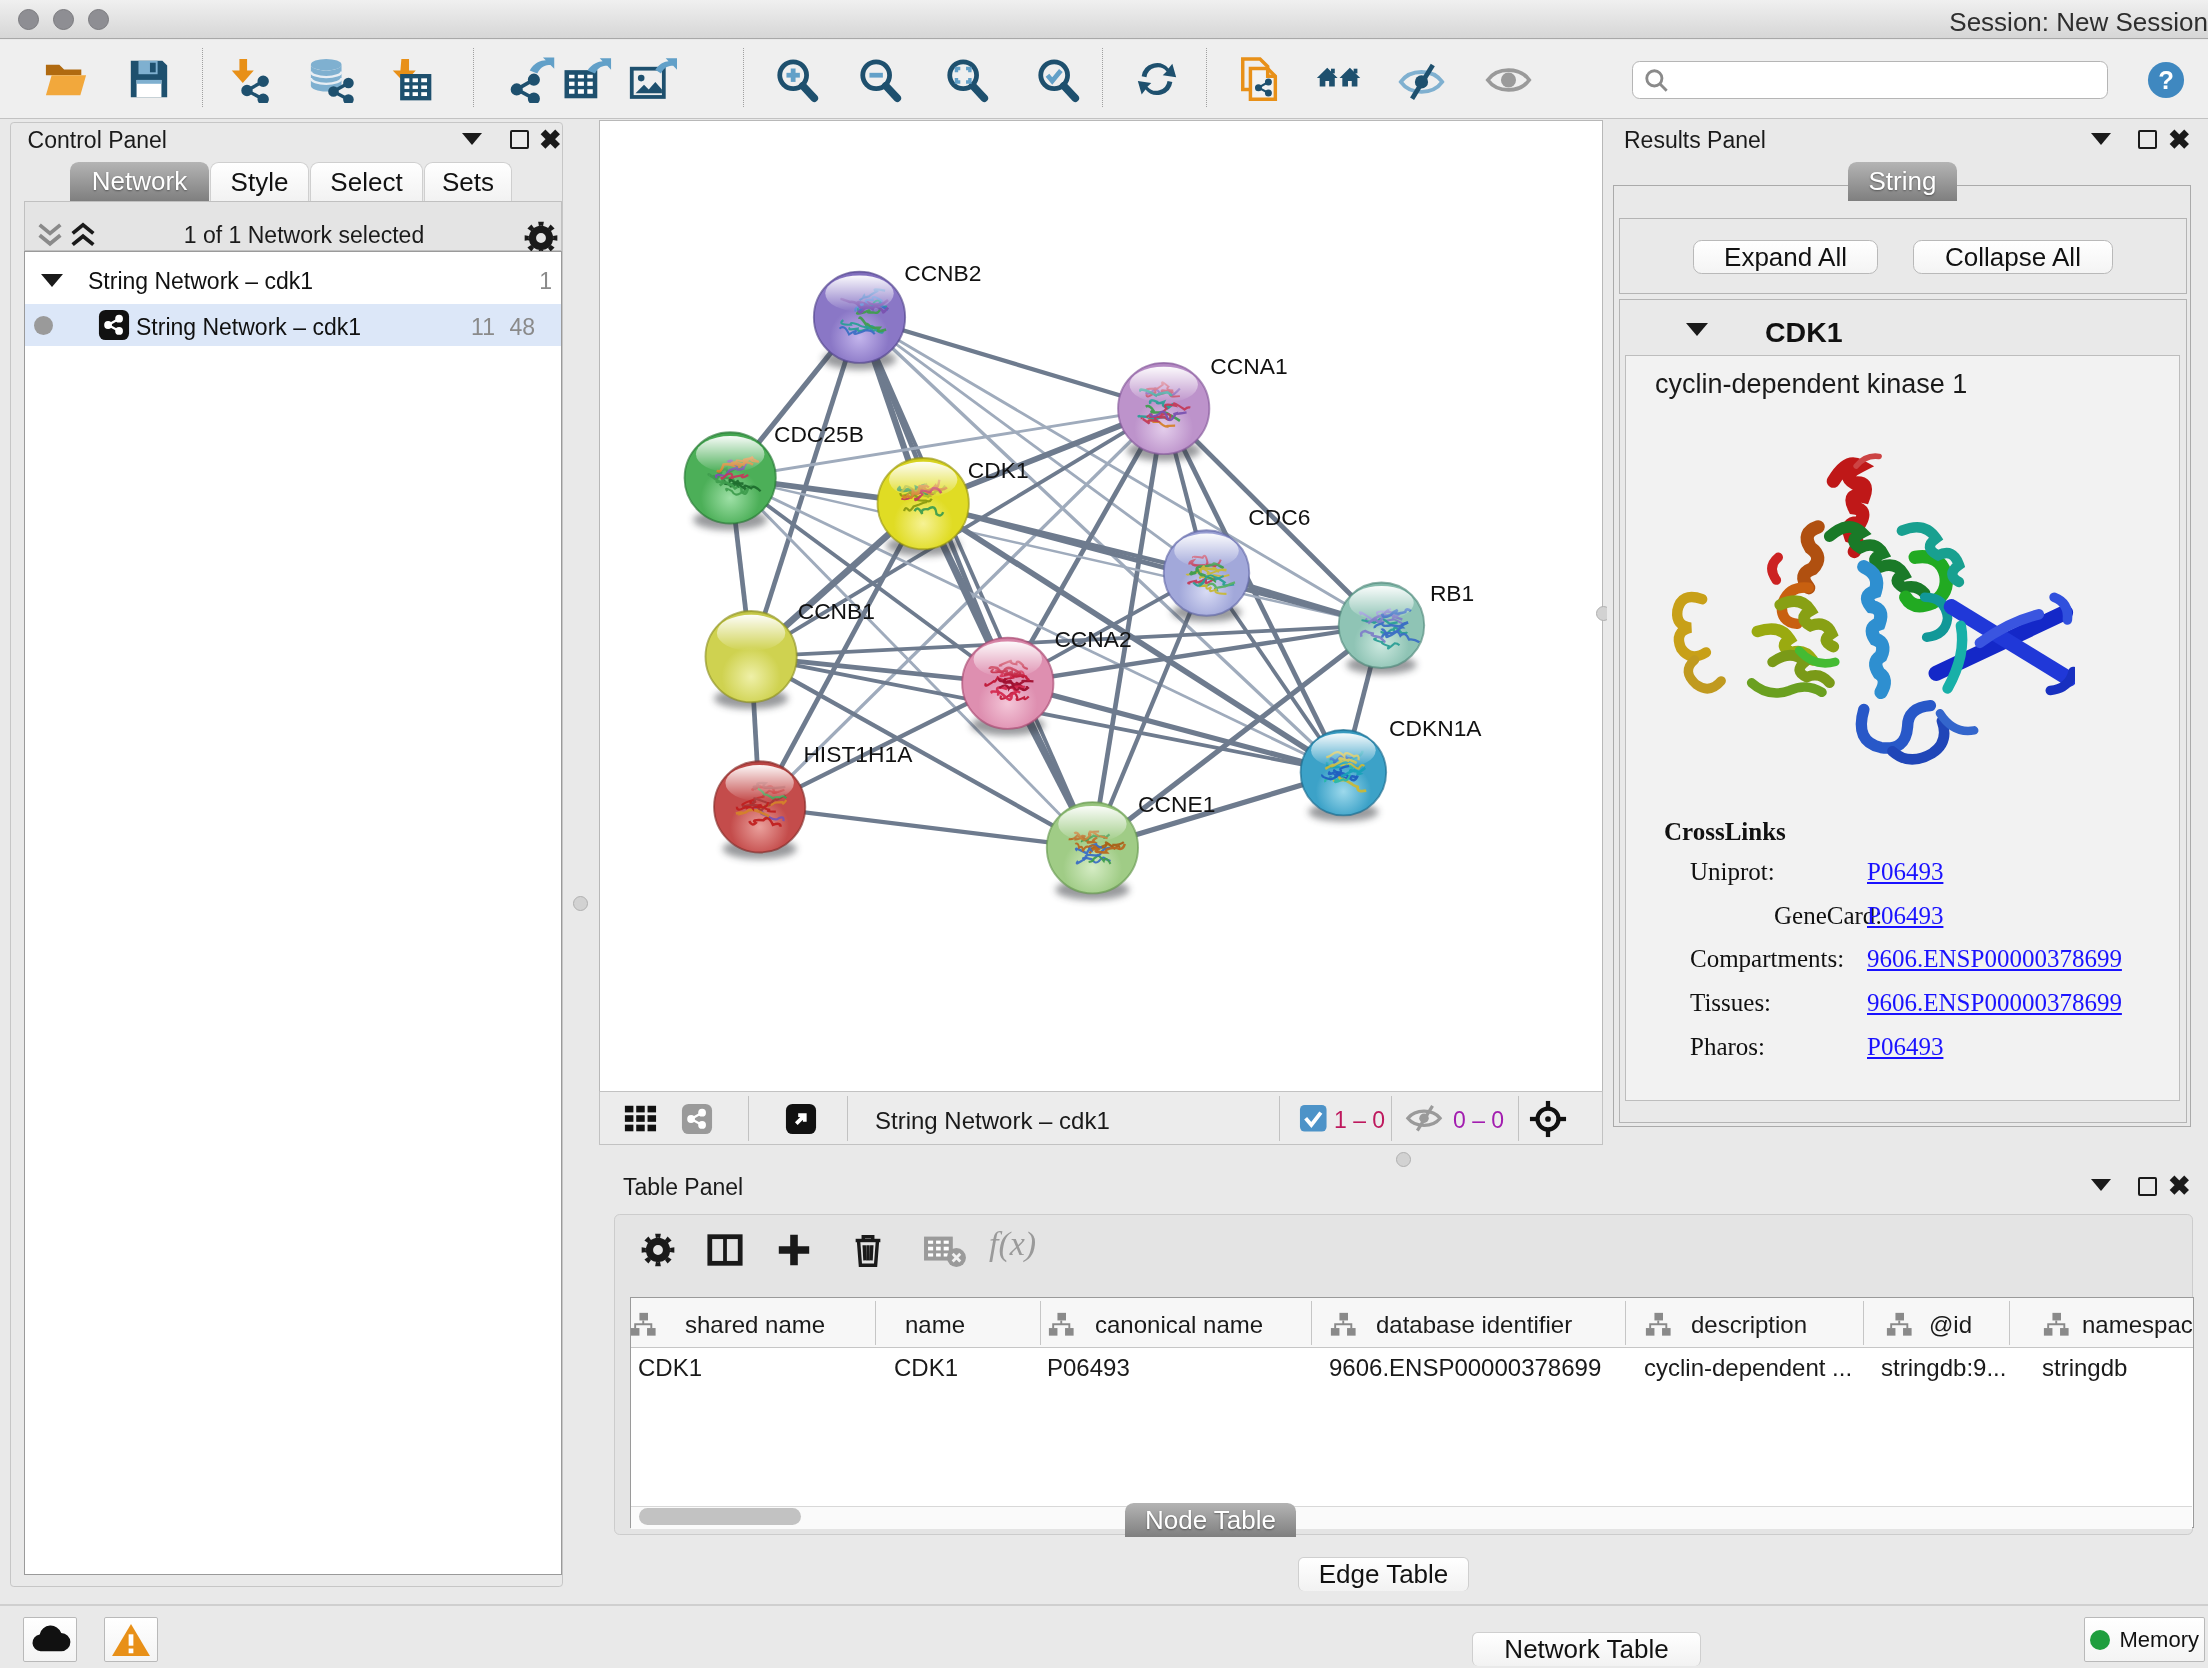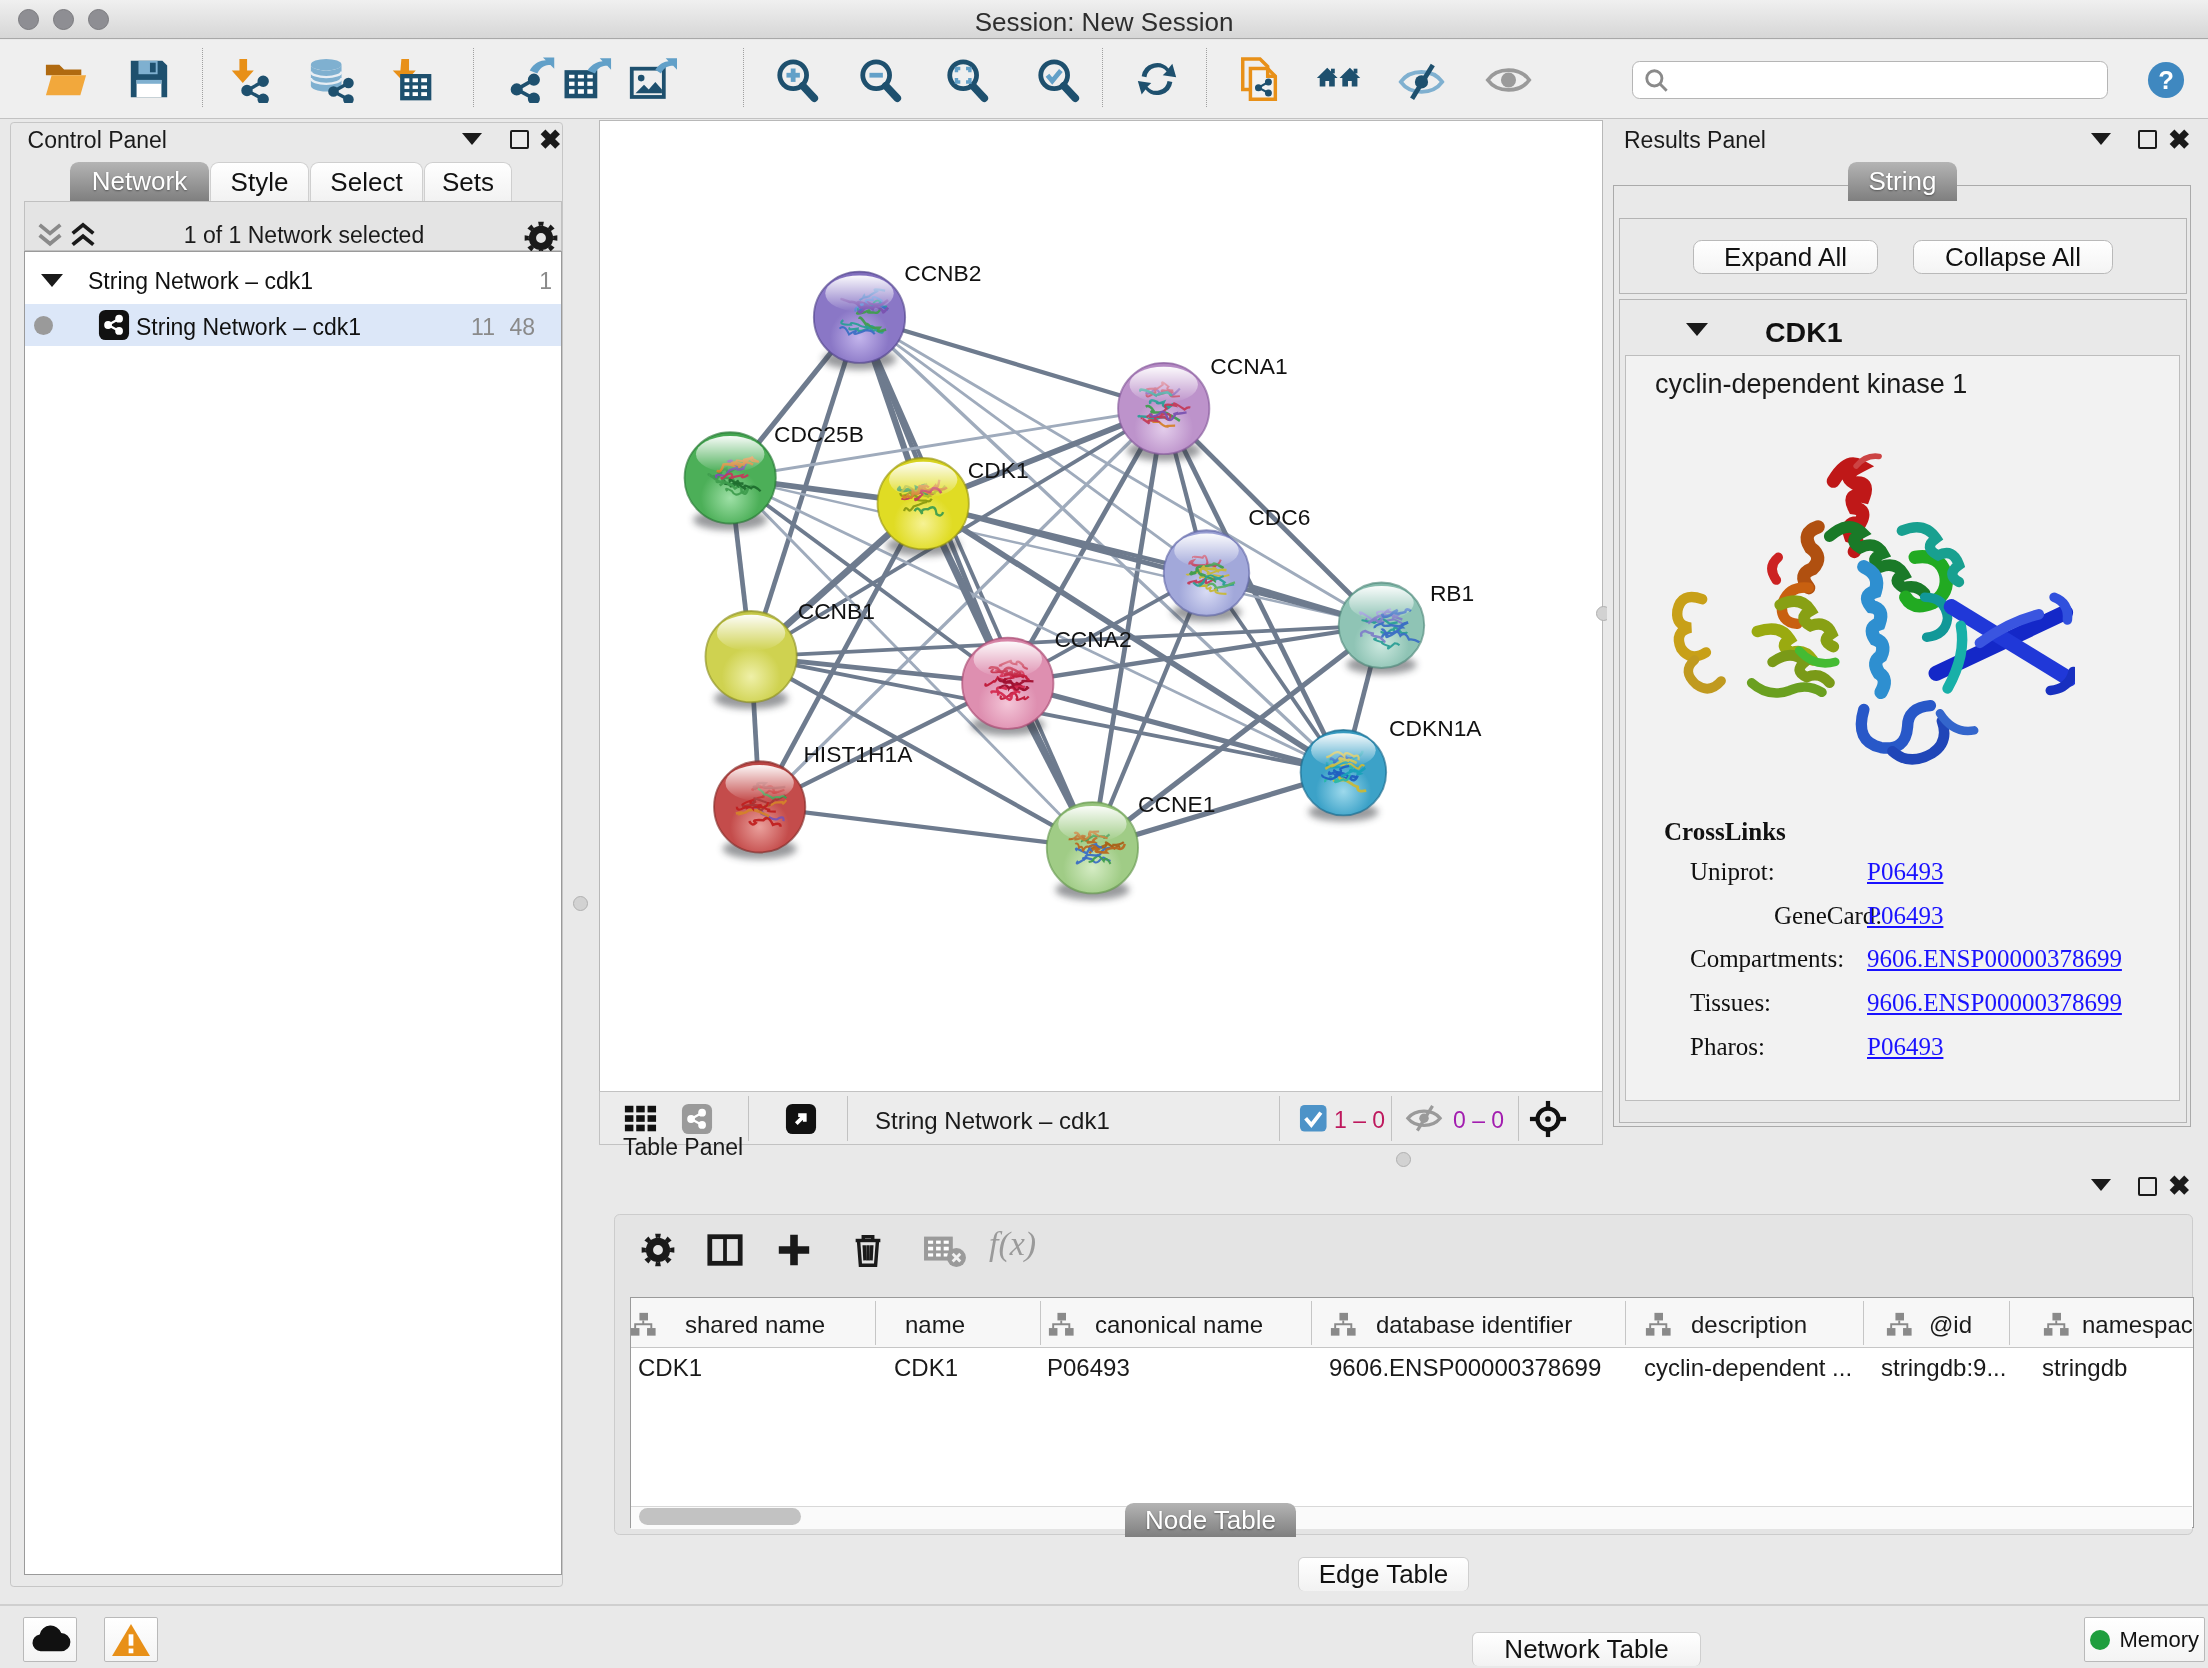--- a/index.html
+++ b/index.html
@@ -1,18 +1,18 @@
 <!DOCTYPE html>
 <html style="font-size:15px"><head><meta charset="utf-8"><style>
 *{margin:0;padding:0;box-sizing:border-box}
 html,body{width:2208px;height:1668px;font-family:"Liberation Sans",sans-serif;background:#e9e9e9;overflow:hidden;position:relative}
 .abs{position:absolute}
 .titlebar{left:0;top:0;width:2208px;height:39px;background:linear-gradient(#f0f0f0,#d6d6d6);border-bottom:1px solid #a8a8a8}
 .tl{width:21px;height:21px;border-radius:50%;background:#8e8e93;border:1px solid #7a7a7e;top:8.6px}
-.title{width:2208px;text-align:center;top:6.7px;font-size:26px;color:#2e2e2e}
+.title{width:2208px;text-align:right;top:6.7px;font-size:26px;color:#2e2e2e}
 .toolbar{left:0;top:40px;width:2208px;height:79px;background:#efefef;border-bottom:1px solid #c2c2c2}
 .sep{top:48px;height:59px;width:0;border-left:1.9px dotted #9f9f9f}
 .icon{display:flex;align-items:center;justify-content:center}
 .panel-title{font-size:23px;color:#1a1a1a}
 .ptri{width:0;height:0;border-left:10.5px solid transparent;border-right:10.5px solid transparent;border-top:12.4px solid #1a1a1a}
 .psq{width:19px;height:19px;border:2.9px solid #1a1a1a;border-radius:1.9px}
 .px{font-size:27px;font-weight:bold;color:#1a1a1a;line-height:19px}
 .tab{height:39px;border-radius:8.6px 8.6px 0 0;z-index:6;font-size:26px;display:flex;align-items:center;justify-content:center;color:#111}
 .tab.on{background:linear-gradient(#b4b4b4,#7f7f7f);color:#fff;text-shadow:0 1px 1.9px rgba(0,0,0,.4)}
 .tab.off{background:linear-gradient(#ffffff,#f2f2f2);border:1px solid #cfcfcf;border-bottom:none}
@@ -689,21 +689,21 @@
 <div class="abs" style="left:1690px;top:858px;font-family:'Liberation Serif',serif;font-size:25px;color:#111">Uniprot:</div>
 <div class="abs" style="left:1867px;top:858px;font-family:'Liberation Serif',serif;font-size:25px;color:#111"><a class="lk">P06493</a></div>
 <div class="abs" style="left:1774px;top:902px;font-family:'Liberation Serif',serif;font-size:25px;color:#111">GeneCard:</div>
 <div class="abs" style="left:1867px;top:902px;font-family:'Liberation Serif',serif;font-size:25px;color:#111"><a class="lk">P06493</a></div>
 <div class="abs" style="left:1690px;top:945px;font-family:'Liberation Serif',serif;font-size:25px;color:#111">Compartments:</div>
 <div class="abs" style="left:1867px;top:945px;font-family:'Liberation Serif',serif;font-size:25px;color:#111"><a class="lk">9606.ENSP00000378699</a></div>
 <div class="abs" style="left:1690px;top:989px;font-family:'Liberation Serif',serif;font-size:25px;color:#111">Tissues:</div>
 <div class="abs" style="left:1867px;top:989px;font-family:'Liberation Serif',serif;font-size:25px;color:#111"><a class="lk">9606.ENSP00000378699</a></div>
 <div class="abs" style="left:1690px;top:1033px;font-family:'Liberation Serif',serif;font-size:25px;color:#111">Pharos:</div>
 <div class="abs" style="left:1867px;top:1033px;font-family:'Liberation Serif',serif;font-size:25px;color:#111"><a class="lk">P06493</a></div>
-<div class="abs panel-title" style="left:623px;top:1134px">Table Panel</div>
+<div class="abs panel-title" style="left:623px;top:1174px">Table Panel</div>
 <div class="abs ptri" style="left:2091px;top:1179px"></div>
 <div class="abs psq" style="left:2138px;top:1177px"></div>
 <div class="abs px" style="left:2168px;top:1177px">✖</div>
 <div class="abs" style="left:614px;top:1214px;width:1579px;height:321px;background:#e4e4e4;border:1px solid #cccccc;border-radius:5.7px"></div>
 <div class="abs icon" style="left:639px;top:1231px">
     <svg width="38" height="38" viewBox="0 0 40 40">
       <path d="M17.8 7.4 L17.0 2.8 L23.0 2.8 L22.2 7.4 Z M27.4 9.5 L30.1 5.7 L34.3 9.9 L30.5 12.6 Z M32.6 17.8 L37.2 17.0 L37.2 23.0 L32.6 22.2 Z M30.5 27.4 L34.3 30.1 L30.1 34.3 L27.4 30.5 Z M22.2 32.6 L23.0 37.2 L17.0 37.2 L17.8 32.6 Z M12.6 30.5 L9.9 34.3 L5.7 30.1 L9.5 27.4 Z M7.4 22.2 L2.8 23.0 L2.8 17.0 L7.4 17.8 Z M9.5 12.6 L5.7 9.9 L9.9 5.7 L12.6 9.5 Z M32.8 20 A12.8 12.8 0 1 0 7.199999999999999 20 A12.8 12.8 0 1 0 32.8 20 Z M25.2 20 A5.2 5.2 0 1 1 14.8 20 A5.2 5.2 0 1 1 25.2 20 Z" fill="#1a1a1a" fill-rule="evenodd"></path>
     </svg>
   </div>
 <div class="abs icon" style="left:706px;top:1231px">

